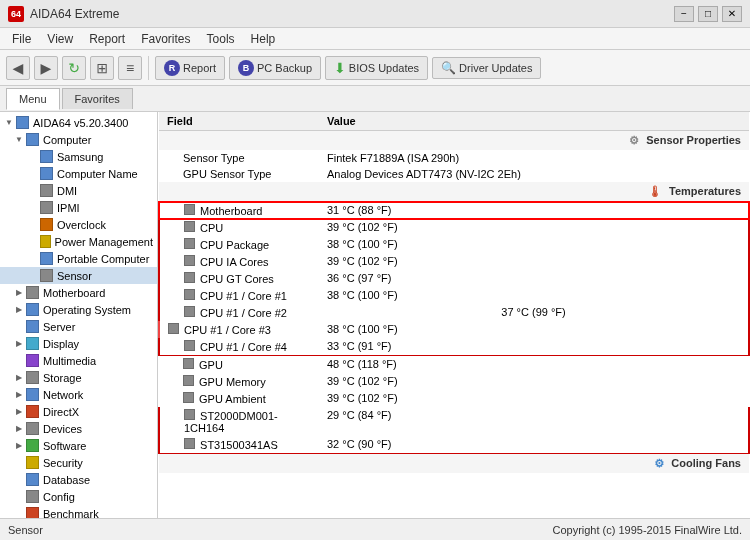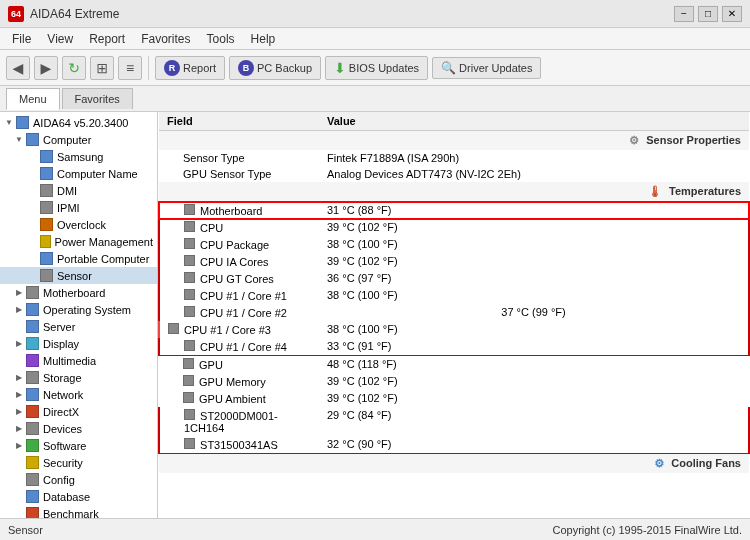--- a/index.html
+++ b/index.html
@@ -272,29 +272,29 @@
     <div class="tree-item">
       <div class="tree-label indent1">
         <span class="tree-arrow"> </span>
         <span class="sq sq-yellow"></span>
         <span>Security</span>
       </div>
     </div>
     <div class="tree-item">
       <div class="tree-label indent1">
         <span class="tree-arrow"> </span>
+        <span class="sq sq-blue"></span>
+        <span>Database</span>
+      </div>
+    </div>
+    <div class="tree-item">
+      <div class="tree-label indent1">
+        <span class="tree-arrow"> </span>
         <span class="sq sq-gray"></span>
         <span>Config</span>
-      </div>
-    </div>
-    <div class="tree-item">
-      <div class="tree-label indent1">
-        <span class="tree-arrow"> </span>
-        <span class="sq sq-blue"></span>
-        <span>Database</span>
       </div>
     </div>
     <div class="tree-item">
       <div class="tree-label indent1">
         <span class="tree-arrow"> </span>
         <span class="sq sq-red"></span>
         <span>Benchmark</span>
       </div>
     </div>
   </div>

